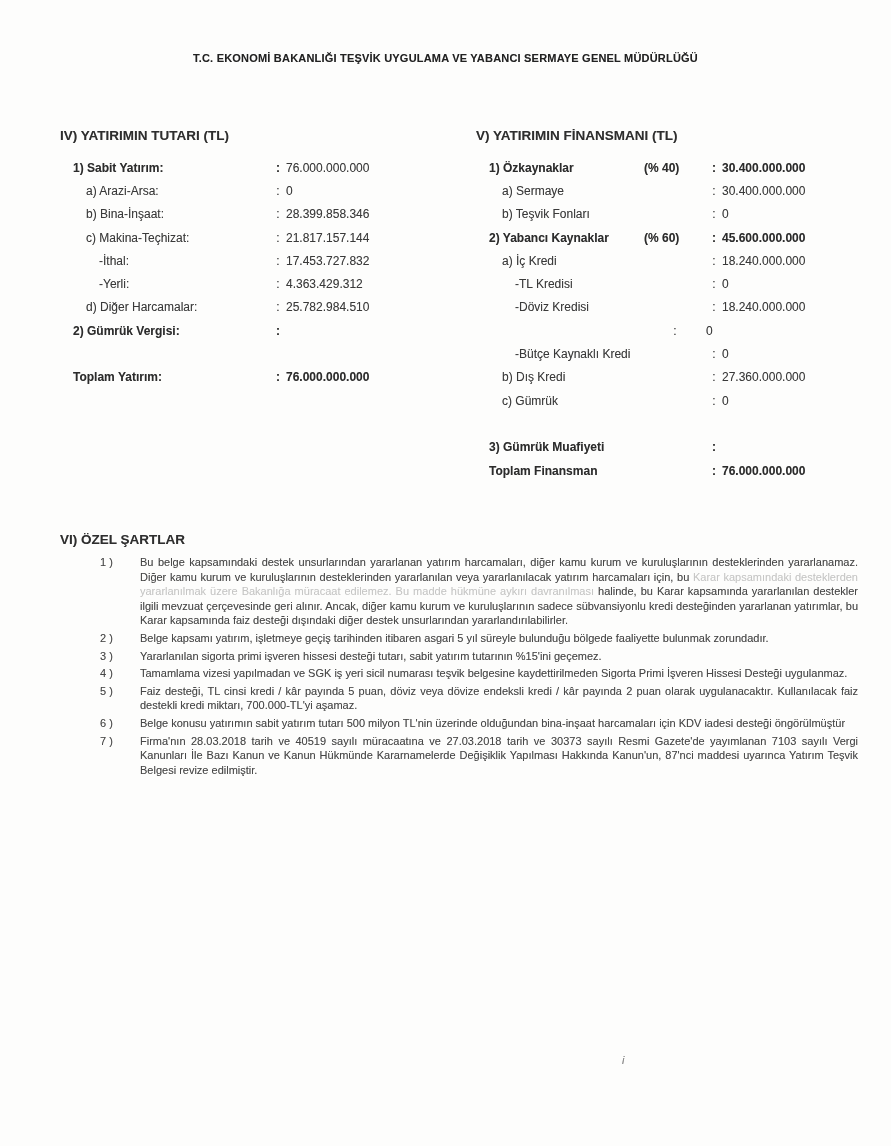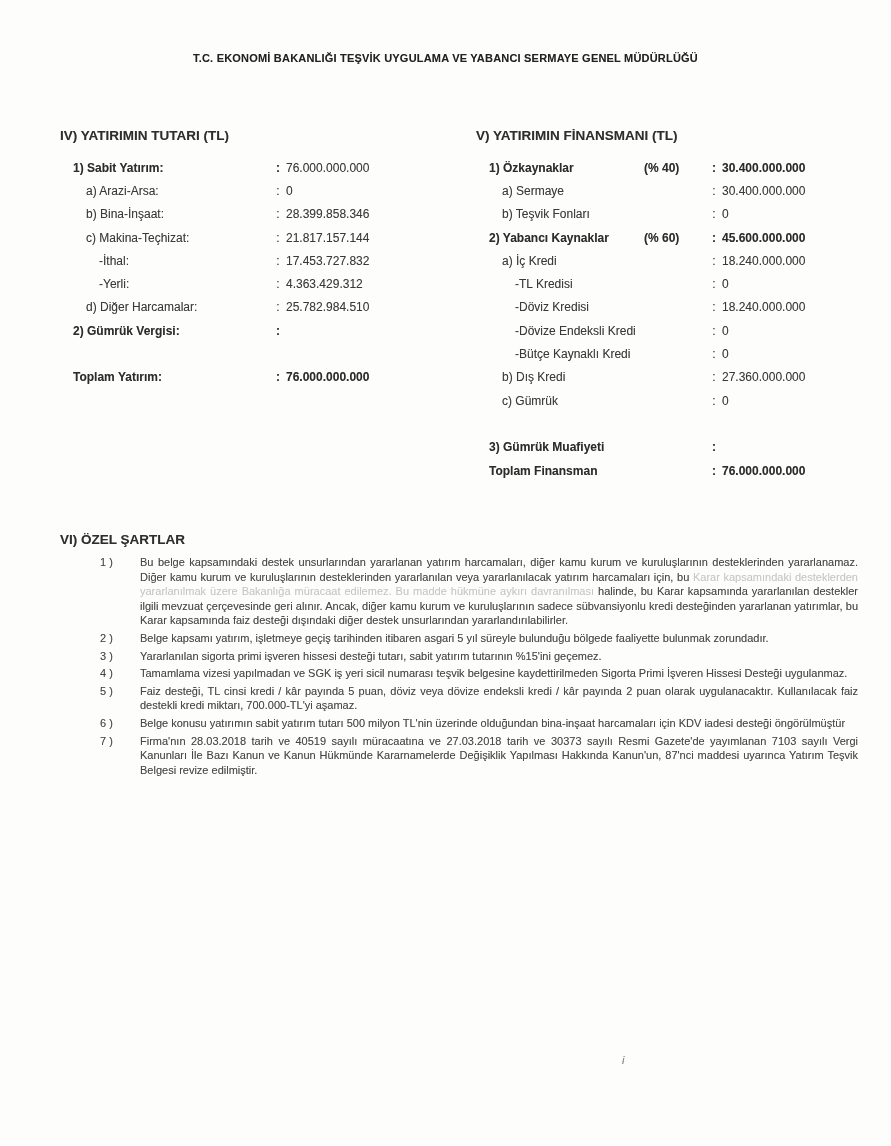--- a/index.html
+++ b/index.html
@@ -145,21 +145,20 @@
           <span class="colon">:</span>
           <span class="val">0</span>
         </div>
         <div class="fin-row">
           <span class="lbl ind2">-Döviz Kredisi</span>
           <span class="pct"></span>
           <span class="colon">:</span>
           <span class="val">18.240.000.000</span>
         </div>
         <div class="fin-row">
-          <span class="lbl ind2">-Dövize Endeksli Kredi</span>
           <span class="pct"></span>
           <span class="colon">:</span>
           <span class="val">0</span>
         </div>
         <div class="fin-row">
           <span class="lbl ind2">-Bütçe Kaynaklı Kredi</span>
           <span class="pct"></span>
           <span class="colon">:</span>
           <span class="val">0</span>
         </div>

